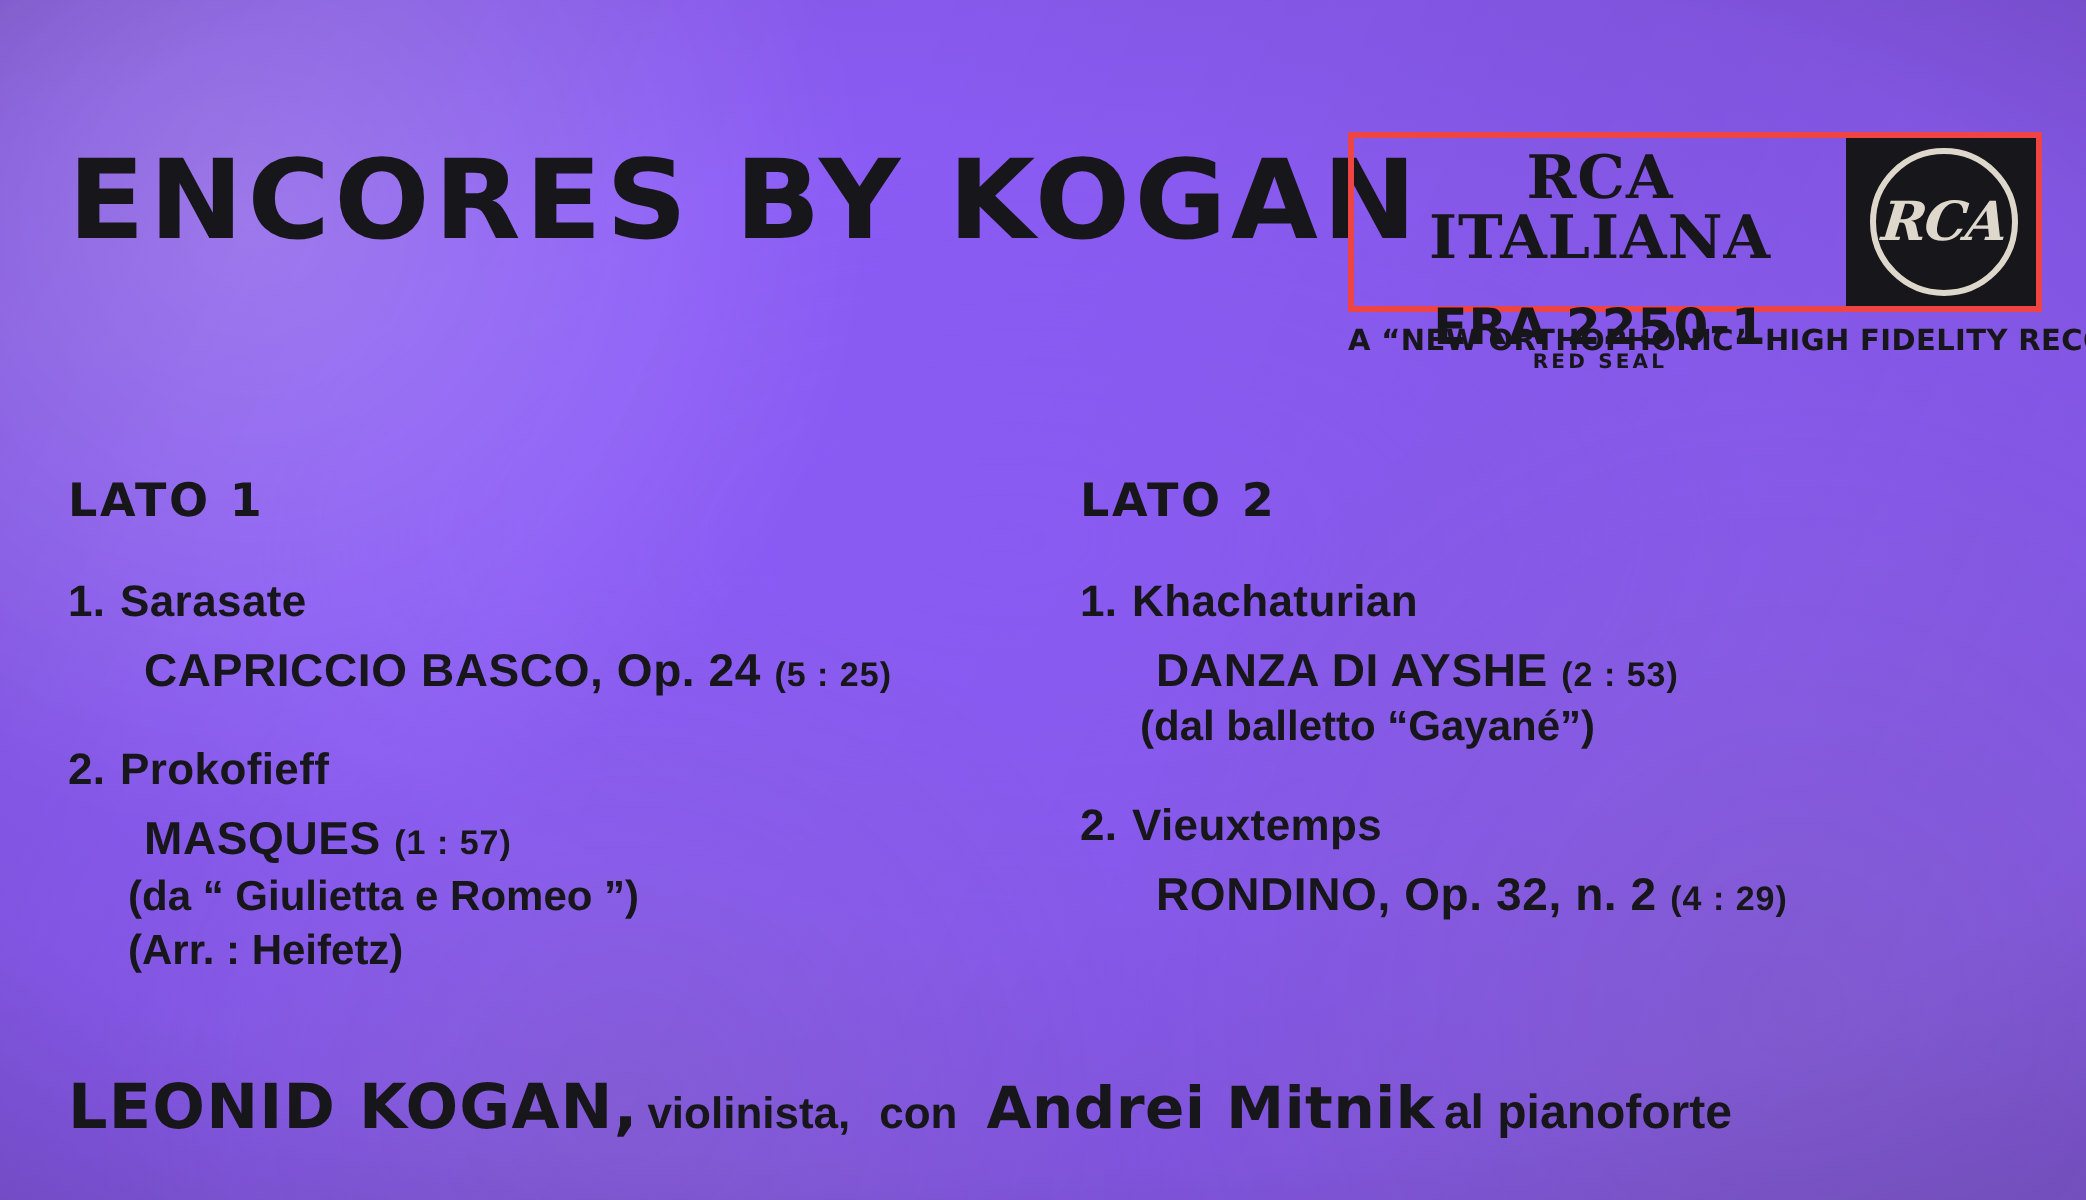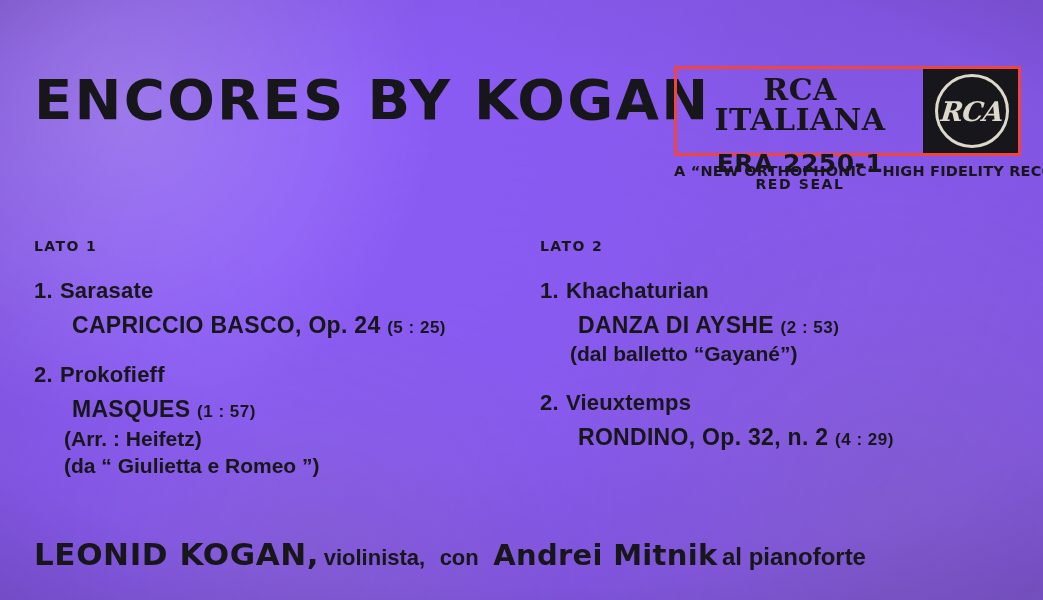--- a/index.html
+++ b/index.html
@@ -84,21 +84,21 @@
   #logo-era {
     font-family: "DejaVu Sans", sans-serif;
     font-size: 25px;
     font-weight: bold;
     letter-spacing: 0.5px;
     line-height: 1.05;
     margin-top: 16px;
   }
   #logo-redseal {
     font-family: "DejaVu Sans", sans-serif;
-    font-size: 14px;
+    font-size: 10px;
     font-weight: bold;
     letter-spacing: 1.6px;
     margin-top: -1px;
   }
   #logo-mark {
     width: 92px;
     border-left: 3px solid #17161a;
     background: #17161a;
     display: flex;
     align-items: center;
@@ -132,21 +132,21 @@
     letter-spacing: 0.2px;
     white-space: nowrap;
   }
 
   
   .column { position: absolute; top: 238px; }
   #col-1 { left: 34px; width: 480px; }
   #col-2 { left: 540px; width: 480px; }
 
   .side-label {
-    font-size: 14px;
+    font-size: 23px;
     font-weight: bold;
     letter-spacing: 1.4px;
     margin-bottom: 24px;
     font-family: "DejaVu Sans", sans-serif;
   }
   .track { margin-bottom: 22px; }
   .track-head {
     font-size: 22px;
     font-weight: bold;
     letter-spacing: 0.2px;
@@ -241,22 +241,22 @@
     </div>
 
     <div class="track">
       <div class="track-head">
         <span class="track-num">2.</span><span>Prokofieff</span>
       </div>
       <div class="track-line">
         <span>MASQUES</span>
         <span class="dur">(1 : 57)</span>
       </div>
+      <div class="track-sub">(da “ Giulietta e Romeo ”)</div>
       <div class="track-sub">(Arr. : Heifetz)</div>
-      <div class="track-sub">(da “ Giulietta e Romeo ”)</div>
     </div>
   </div>
 
   <div id="col-2" class="column layer">
     <div class="side-label">LATO 2</div>
 
     <div class="track">
       <div class="track-head">
         <span class="track-num">1.</span><span>Khachaturian</span>
       </div>

